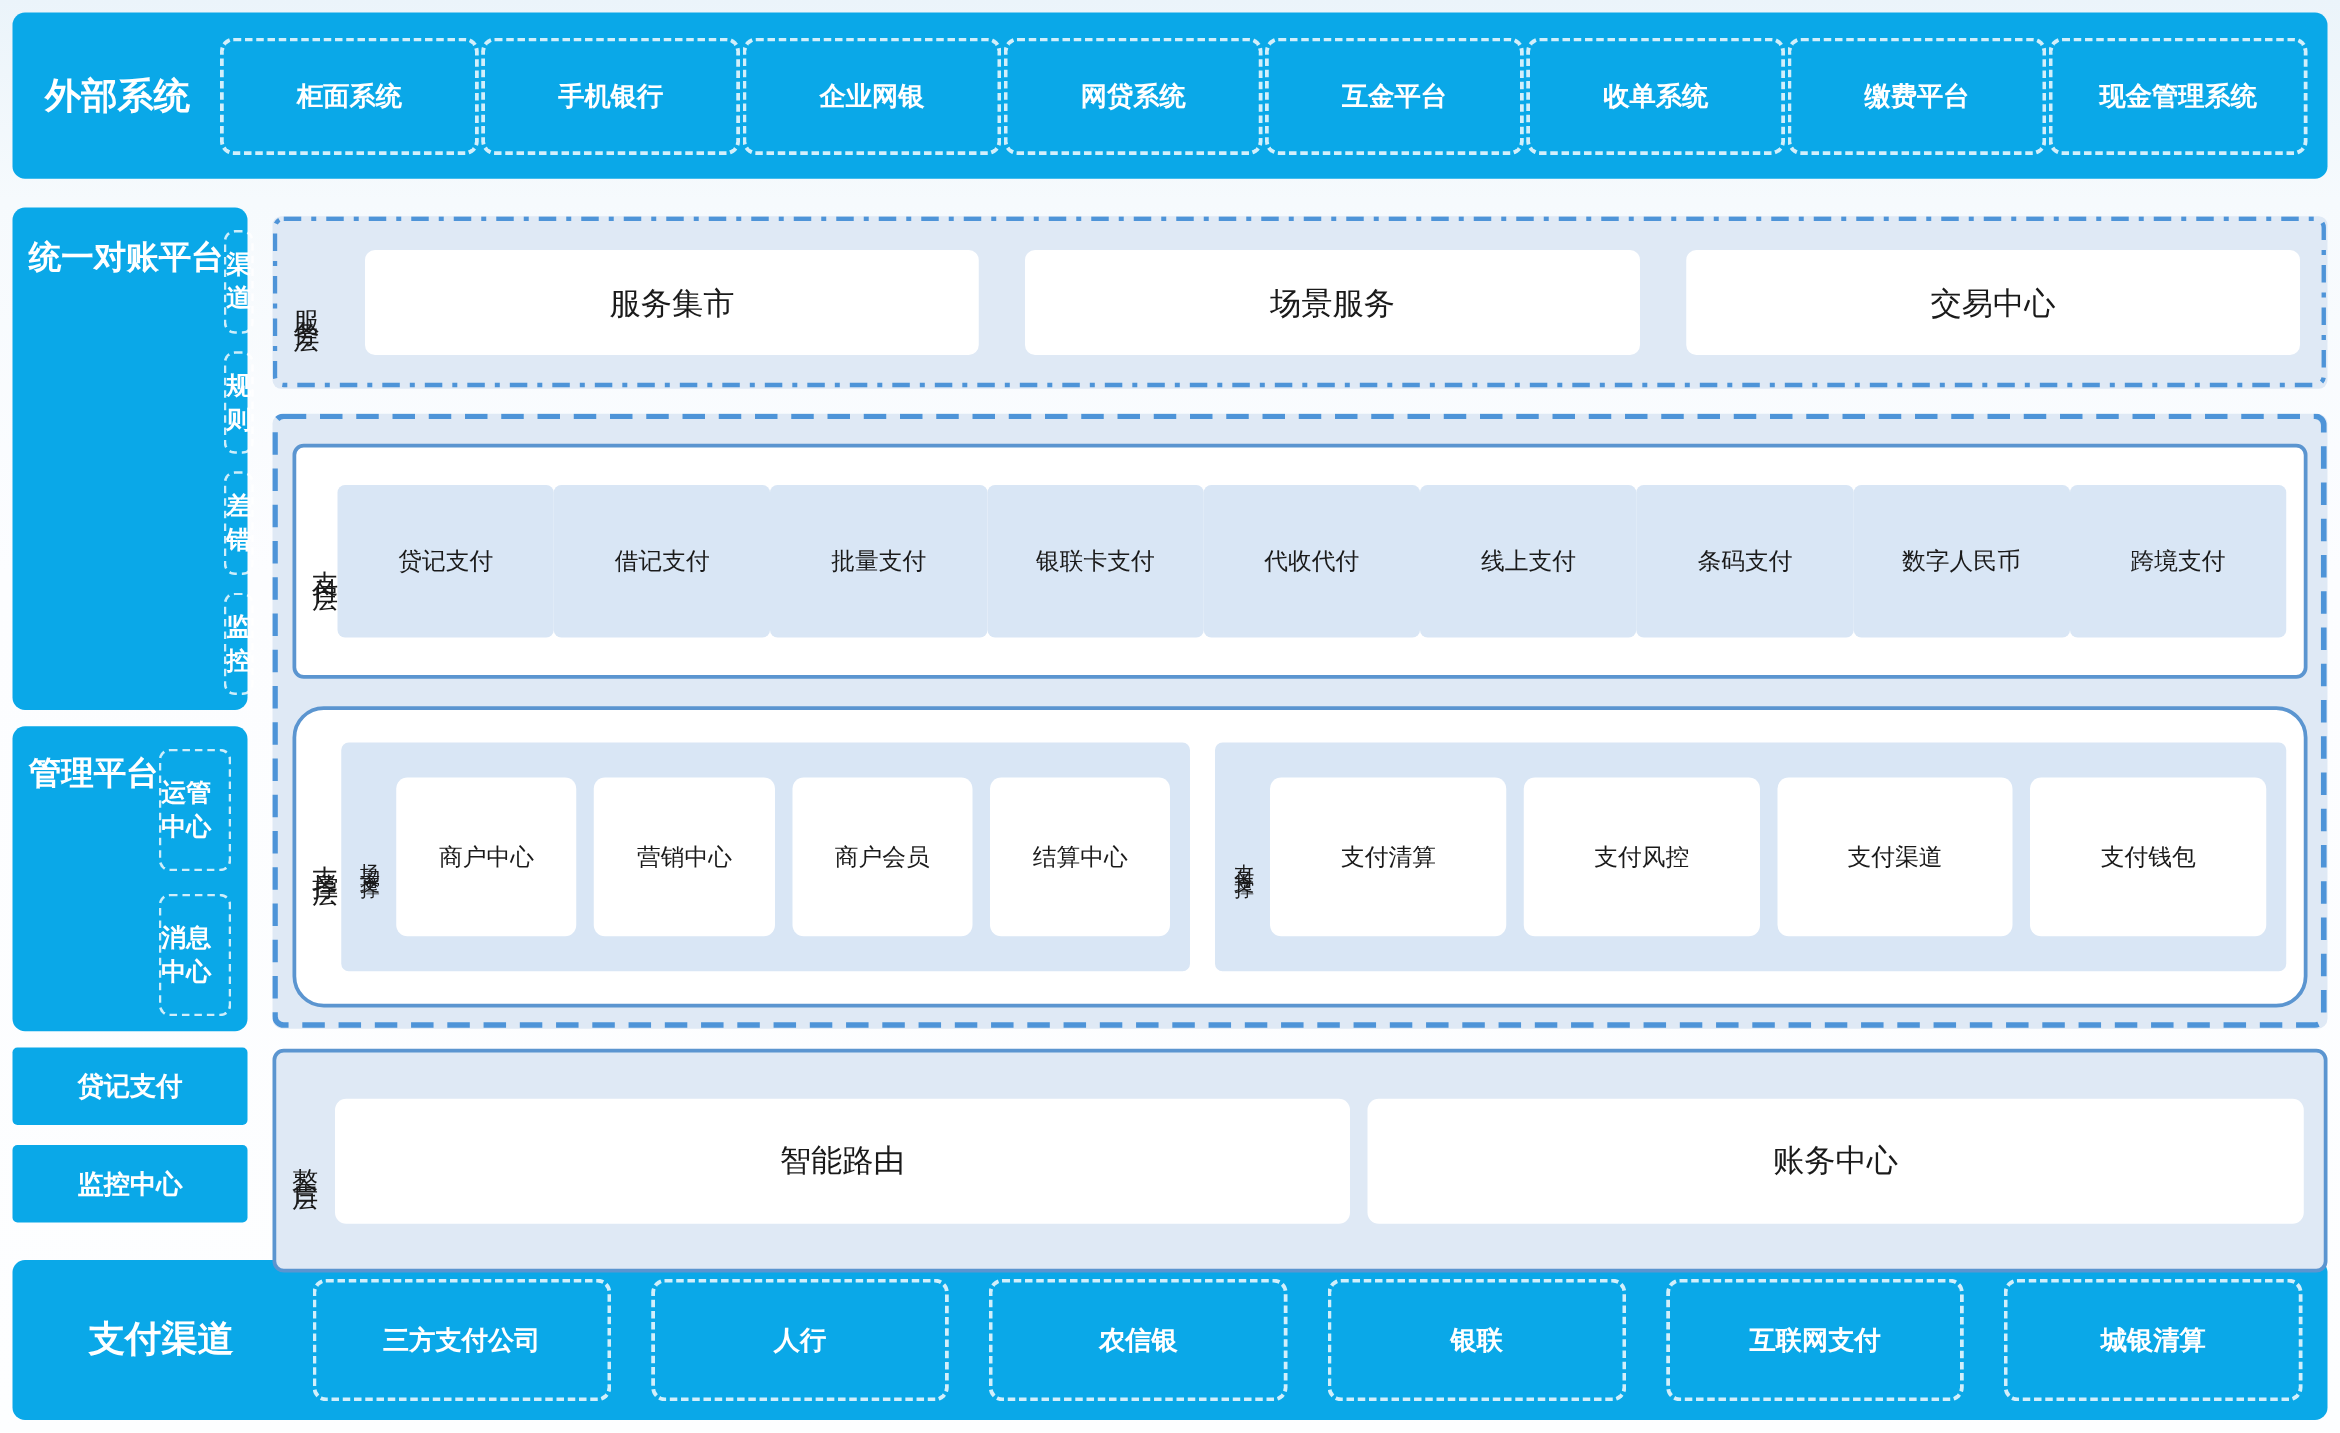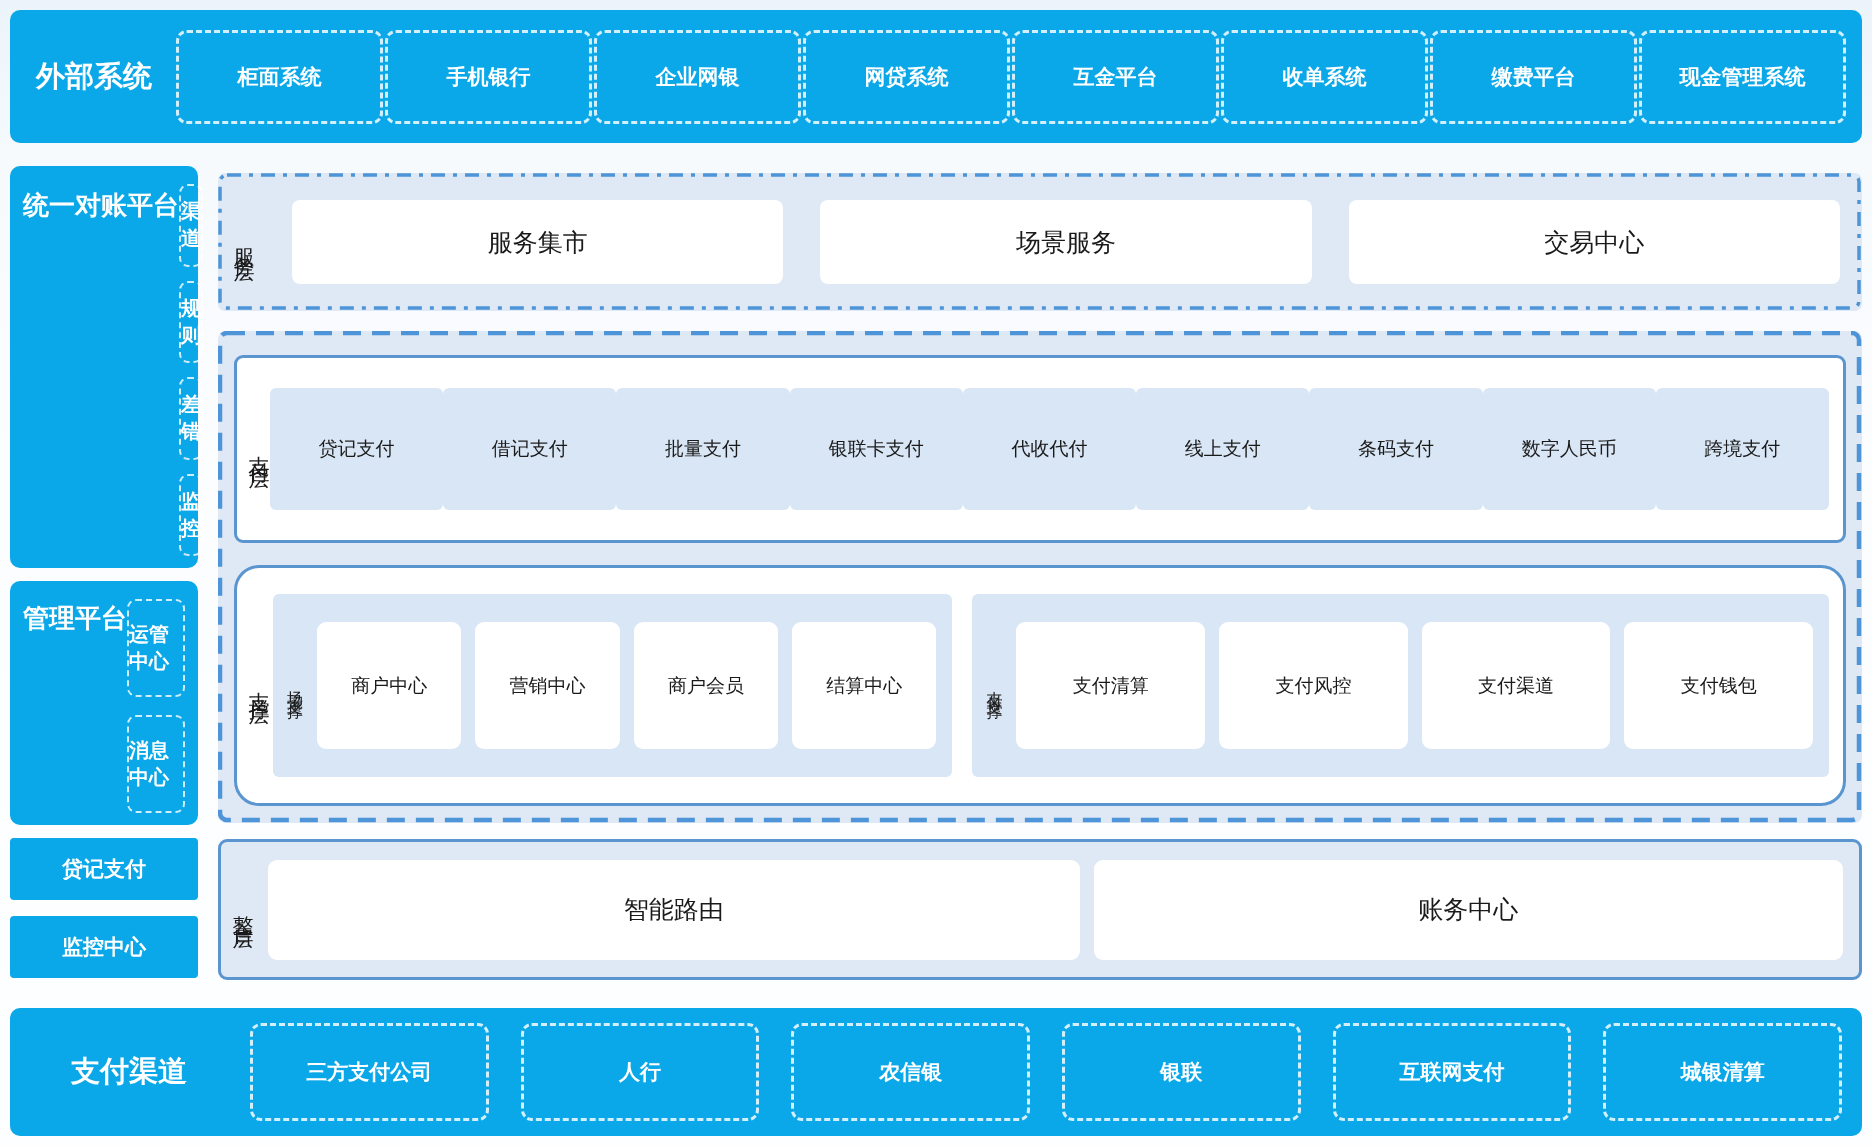--- a/index.html
+++ b/index.html
@@ -94,21 +94,21 @@
     height:183px;background:#d9e6f5;border-radius:6px;box-sizing:border-box;
     display:flex;align-items:center;gap:14px;padding:0 16px 0 14px;min-width:0;
   }
   .group-1{flex:44;}
   .group-2{flex:56;}
   .g-item{
     flex:1;height:127px;background:#fff;border-radius:9px;
     display:flex;align-items:center;justify-content:center;font-size:19px;
   }
   .integration-box{
-    height:141px;flex:none;box-sizing:border-box;margin-top:16px;
+    height:179px;flex:none;box-sizing:border-box;margin-top:16px;
     background:#dfe9f5;border:3px solid #5b95d0;border-radius:9px;
     display:flex;align-items:center;gap:14px;padding:0 16px 0 12px;
   }
   .int-item{
     height:100px;background:#fff;border-radius:9px;
     display:flex;align-items:center;justify-content:center;font-size:25px;
   }
   .int-item-1{flex:52;}
   .int-item-2{flex:48;}
 </style>

